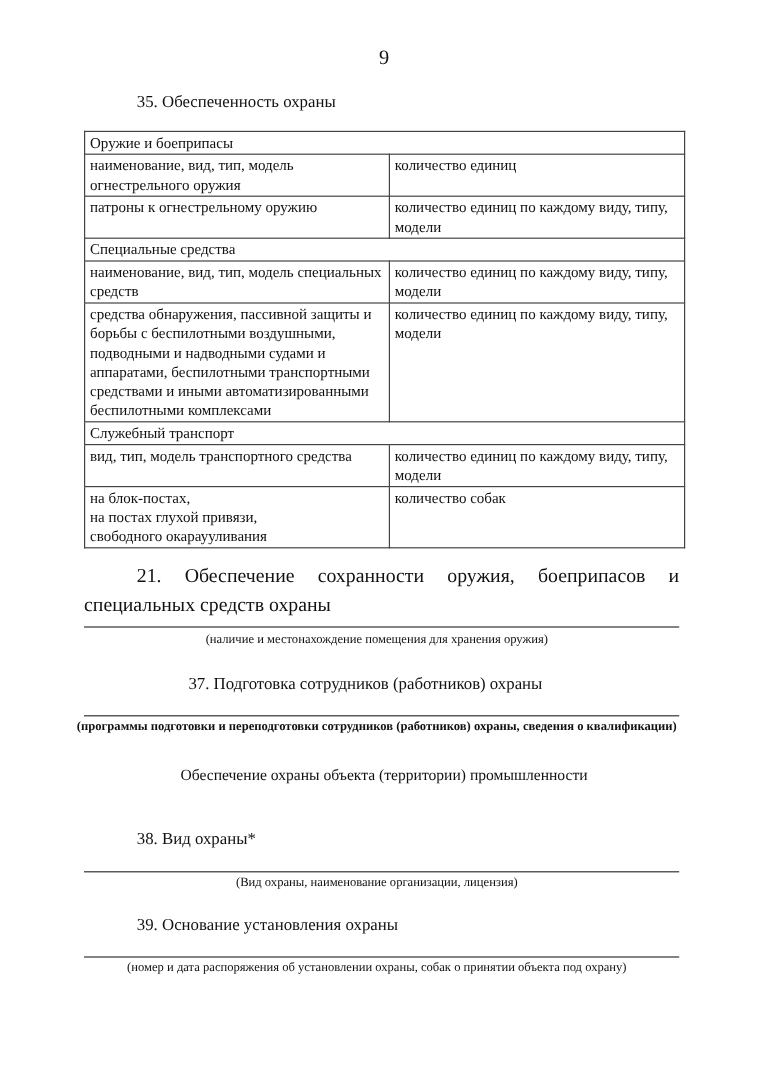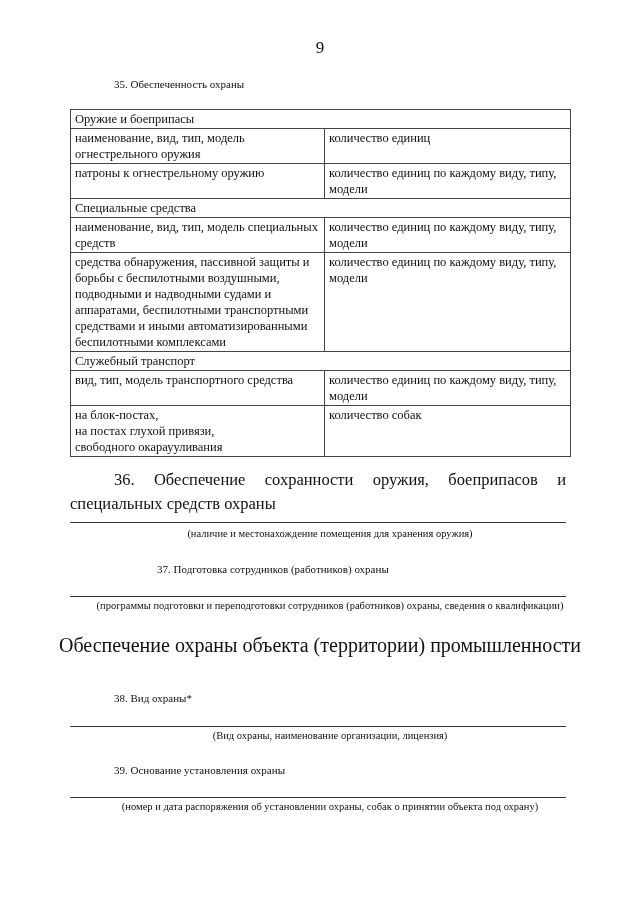--- a/index.html
+++ b/index.html
@@ -5,21 +5,21 @@
     html, body { margin: 0; padding: 0; background: #ffffff; }
     body {
       width: 640px; height: 905px; position: relative; overflow: hidden;
       font-family: "Liberation Serif", "DejaVu Serif", serif; color: #111;
     }
     .page-number {
       position: absolute; top: 38px; left: 0; width: 640px; text-align: center;
       font-size: 17px;
     }
     .heading {
-      position: absolute; left: 114px; font-size: 11px; white-space: nowrap;
+      position: absolute; left: 114px; font-size: 14px; white-space: nowrap;
     }
     table.guard {
       position: absolute; top: 109px; left: 70px; width: 501px;
       border-collapse: collapse; font-size: 12.5px; line-height: 16px;
     }
     table.guard td {
       border: 1px solid #444; vertical-align: top; padding: 1px 4px 1px 4px;
     }
     table.guard td.section {
       text-align: left; padding: 1px 4px;
@@ -28,26 +28,26 @@
     .para36 {
       position: absolute; top: 468px; left: 70px; width: 496px;
       font-size: 16.5px; line-height: 24px; text-align: justify;
     }
     .para36 .indent { display: inline-block; width: 44px; }
     .rule {
       position: absolute; left: 70px; width: 496px; height: 0;
       border-top: 1.2px solid #333;
     }
     .caption {
-      position: absolute; left: 72px; width: 516px; text-align: center;
+      position: absolute; left: 56px; width: 516px; text-align: center;
       font-size: 10.5px; white-space: nowrap;
     }
     .center-title {
       position: absolute; top: 635px; left: 0; width: 640px; text-align: center;
-      font-size: 20px; line-height: 21px;
+      font-size: 13px; line-height: 21px;
     }
   </style>
 </head>
 <body>
 
 <div class="page-number">9</div>
 
 <div class="heading" style="top:78px;">35. Обеспеченность охраны</div>
 
 <table class="guard">
@@ -85,27 +85,27 @@
       <td class="left">
         <div>на блок-постах,</div>
         <div>на постах глухой привязи,</div>
         <div>свободного окараууливания</div>
       </td>
       <td>количество собак</td>
     </tr>
   </tbody>
 </table>
 
-<div class="para36"><span class="indent"></span><span>36. Обеспечение сохранности оружия, боеприпасов и специальных средств охраны</span></div>
+<div class="para36"><span class="indent"></span><span>21. Обеспечение сохранности оружия, боеприпасов и специальных средств охраны</span></div>
 <div class="rule" style="top:522px;"></div>
 <div class="caption" style="top:528px;">(наличие и местонахождение помещения для хранения оружия)</div>
 
 <div class="heading" style="top:563px;margin-left:43px;">37. Подготовка сотрудников (работников) охраны</div>
 <div class="rule" style="top:596px;"></div>
-<div class="caption" style="top:600px;">(программы подготовки и переподготовки сотрудников (работников) охраны, сведения о квалификации)</div>
+<div class="caption" style="top:600px;font-weight:bold;">(программы подготовки и переподготовки сотрудников (работников) охраны, сведения о квалификации)</div>
 
 <div class="center-title">
   <div>Обеспечение охраны объекта (территории) промышленности</div>
 </div>
 
 <div class="heading" style="top:692px;">38. Вид охраны*</div>
 <div class="rule" style="top:726px;"></div>
 <div class="caption" style="top:730px;">(Вид охраны, наименование организации, лицензия)</div>
 
 <div class="heading" style="top:764px;">39. Основание установления охраны</div>

